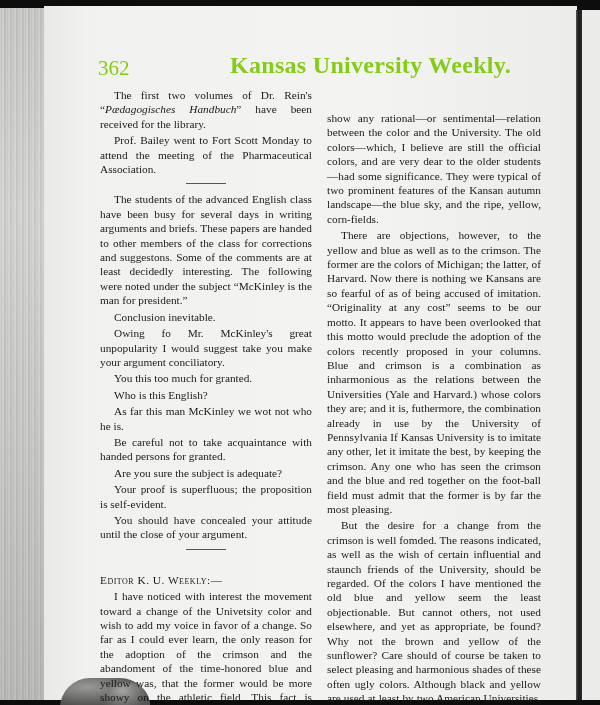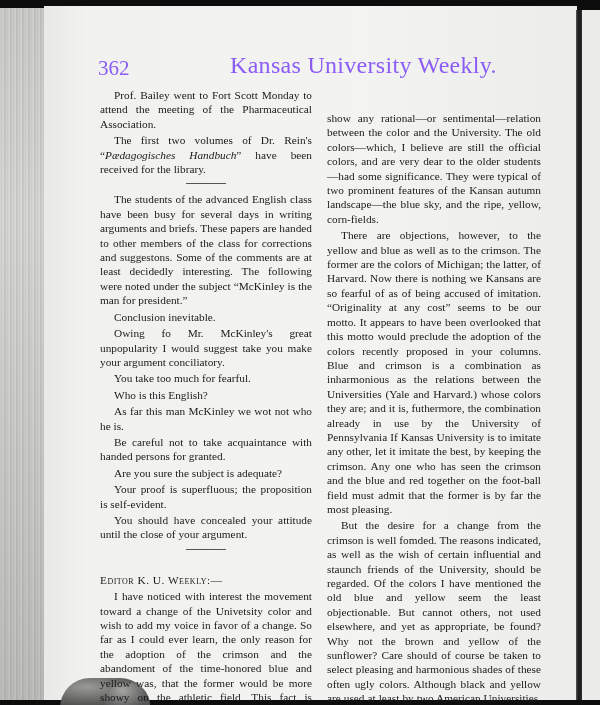--- a/index.html
+++ b/index.html
@@ -31,24 +31,24 @@
     border-radius: 40px 40px 0 0;
     background: radial-gradient(ellipse at 30% 30%, #9a9a98, #4a4a48 70%);
   }
   .thumb::after {
     content: ""; position: absolute; left: 44px; top: 4px; width: 46px; height: 28px;
     border-radius: 30px 30px 0 0;
     background: radial-gradient(ellipse at 40% 30%, #a6a6a4, #555 70%);
   }
   .header {
     position: absolute; left: 98px; top: 52px; width: 440px; height: 30px;
-    font-family: "Liberation Serif", "DejaVu Serif", serif; color: #8b5cf6;
+    font-family: "Liberation Serif", "DejaVu Serif", serif; color: #84cc16;
   }
   .page-number { position: absolute; left: 0; top: 4px; font-size: 21px; }
-  .running-title { position: absolute; left: 132px; top: 0; font-size: 24px; letter-spacing: 0.3px; }
+  .running-title { position: absolute; left: 132px; top: 0; font-size: 24px; letter-spacing: 0.3px; font-weight: bold; }
   .col {
     position: absolute; top: 88px; width: 212px;
     font-family: "Liberation Serif", "DejaVu Serif", serif;
     font-size: 11.3px; line-height: 14.4px; color: #1a1a1a; text-align: justify;
   }
   .col.left { left: 100px; }
   .col.right { left: 327px; width: 214px; }
   .para { text-indent: 14px; margin-bottom: 2px; }
   .para.noindent { text-indent: 0; margin-top: 23px; }
   .rule { width: 40px; height: 1px; background: #555; margin: 7px auto 8px; }
@@ -64,27 +64,27 @@
   <div class="gutter"></div>
   <div class="next-page"></div>
   <div class="thumb"></div>
 
   <div class="header">
     <span class="page-number">362</span>
     <span class="running-title">Kansas University Weekly.</span>
   </div>
 
   <div class="col left">
+    <p class="para"><span>The first two volumes of Dr. Rein's “</span><i>Pædagogisches Handbuch</i><span>” have been received for the library.</span></p>
     <p class="para">Prof. Bailey went to Fort Scott Monday to attend the meeting of the Pharmaceutical Association.</p>
-    <p class="para"><span>The first two volumes of Dr. Rein's “</span><i>Pædagogisches Handbuch</i><span>” have been received for the library.</span></p>
     <div class="rule"></div>
     <p class="para">The students of the advanced English class have been busy for several days in writing arguments and briefs. These papers are handed to other members of the class for corrections and suggestons. Some of the comments are at least decidedly interesting. The following were noted under the subject “McKinley is the man for president.”</p>
     <p class="para">Conclusion inevitable.</p>
     <p class="para">Owing fo Mr. McKinley's great unpopularity I would suggest take you make your argument conciliatory.</p>
-    <p class="para">You take too much for fearful.</p>
+    <p class="para">You this too much for granted.</p>
     <p class="para">Who is this English?</p>
     <p class="para">As far this man McKinley we wot not who he is.</p>
     <p class="para">Be careful not to take acquaintance with handed persons for granted.</p>
     <p class="para">Are you sure the subject is adequate?</p>
     <p class="para">Your proof is superfluous; the proposition is self-evident.</p>
     <p class="para">You should have concealed your attitude until the close of your argument.</p>
     <div class="rule"></div>
     <p class="para noindent smallcaps">Editor K. U. Weekly:—</p>
     <p class="para">I have noticed with interest the movement toward a change of the Univetsity color and wish to add my voice in favor of a change. So far as I could ever learn, the only reason for the adoption of the crimson and the abandoment of the time-honored blue and yellow was, that the former would be more showy on the athletic field. This fact is undeniable, but it is not the only one that should be considered. The colors of a college ought to be, if possible, in some way emblematic of the school. This characteristic the crimson has not. Even such ingenious and energetic advocates of its adoption as John Rush, failed to</p>
   </div>

